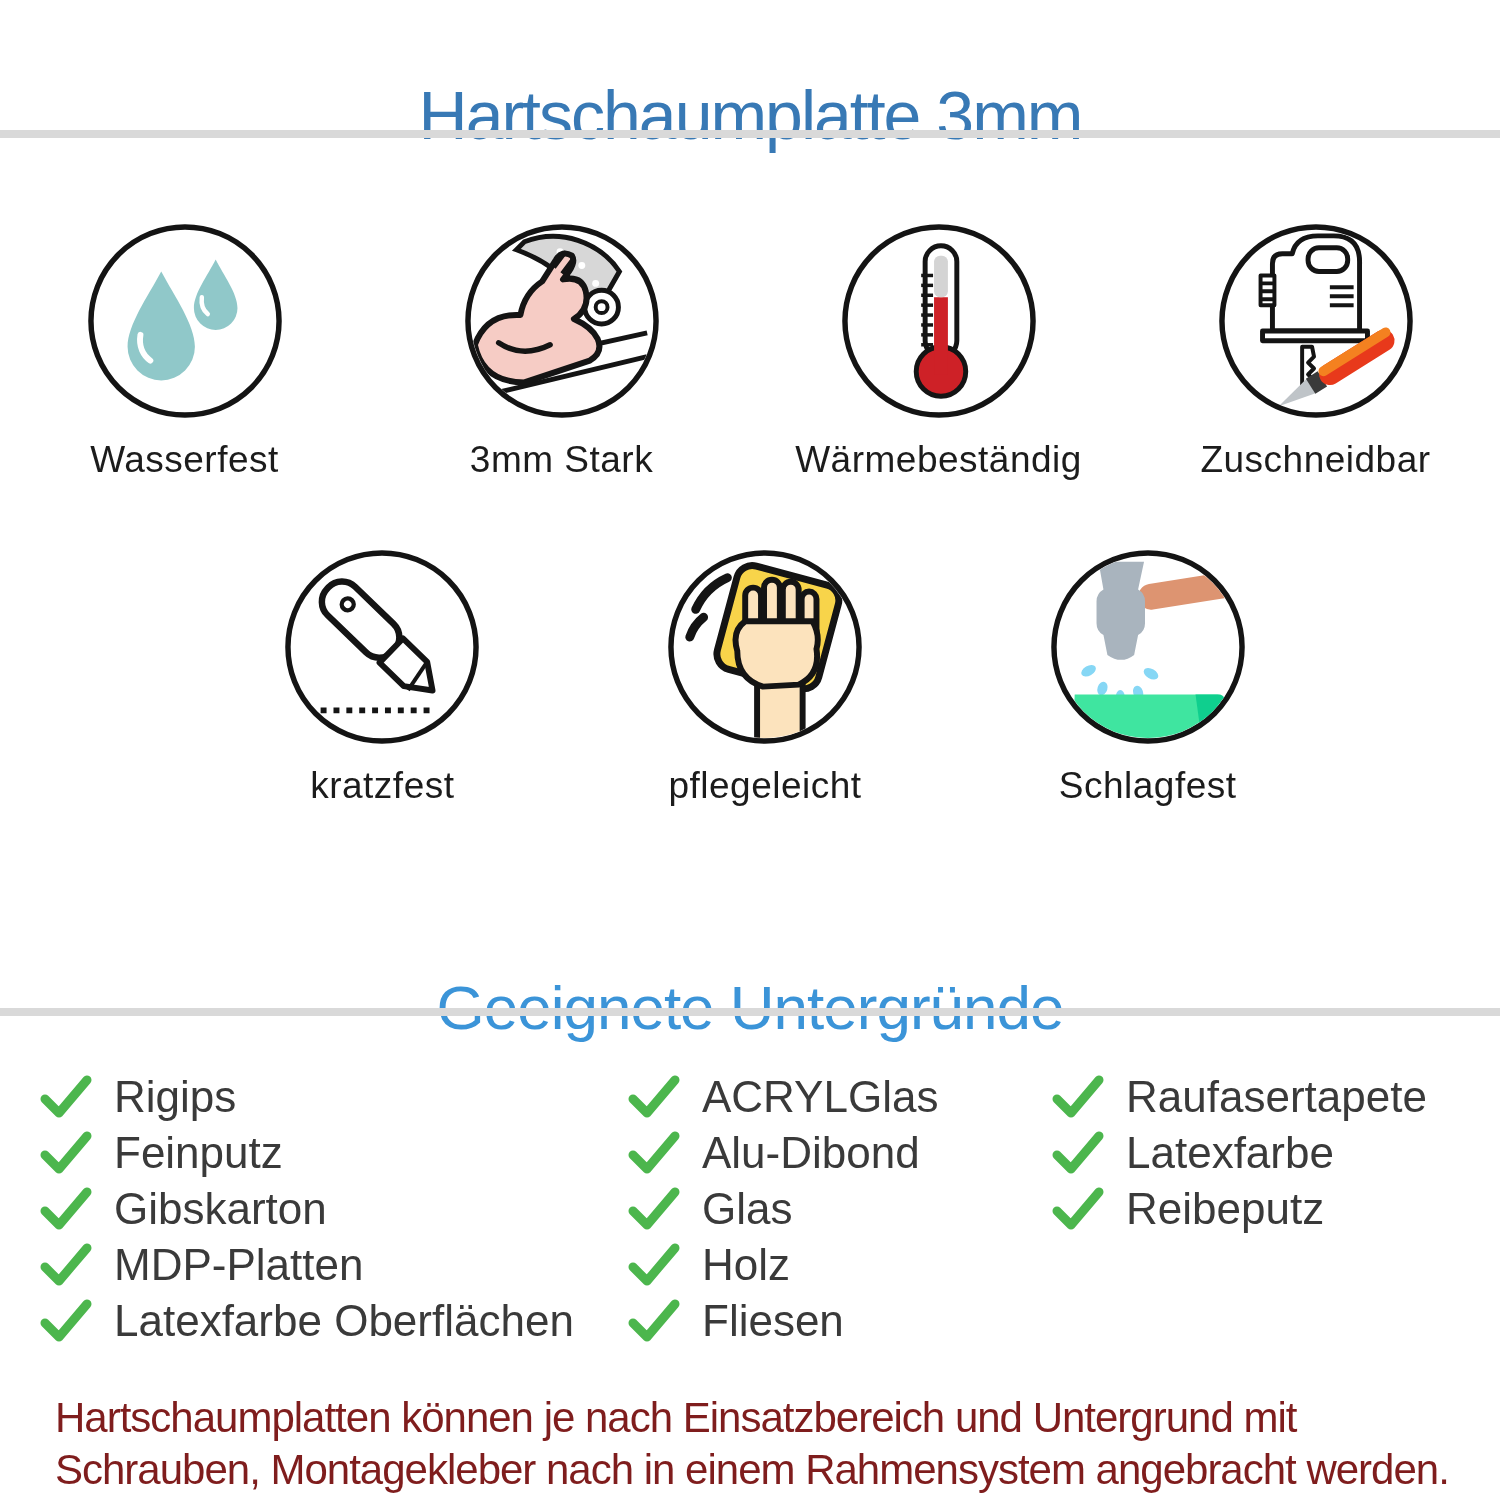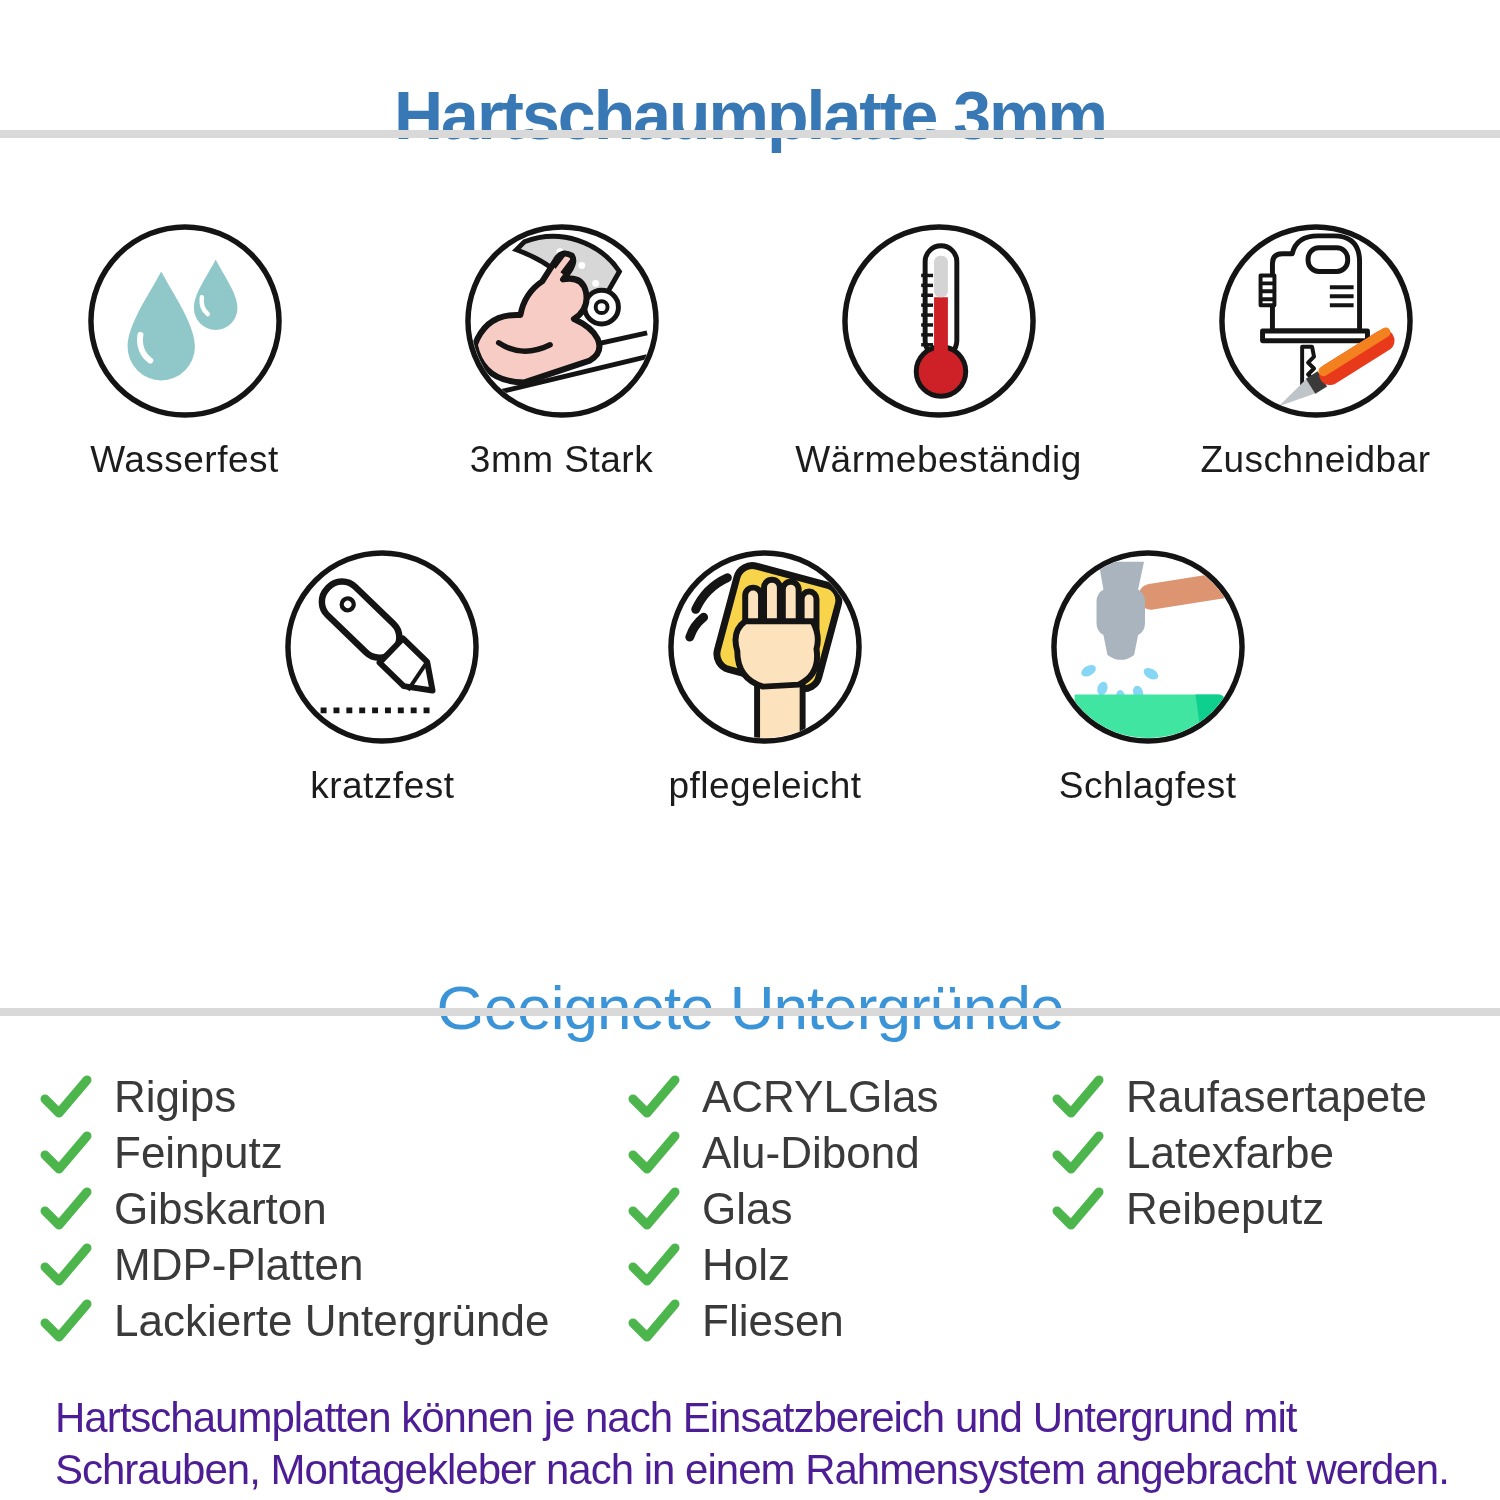--- a/index.html
+++ b/index.html
@@ -2,21 +2,21 @@
 <html><head>
 <meta charset="utf-8">
 <style>
   html,body{margin:0;padding:0;}
   body{
     width:1500px;height:1500px;background:#ffffff;position:relative;overflow:hidden;
     font-family:"Liberation Sans", sans-serif;
   }
   .page-title{
     position:absolute;top:34px;left:0;width:1500px;text-align:center;
-    font-size:68px;font-weight:700;letter-spacing:-2px;color:#3879B5;line-height:1.05;
+    font-size:68px;font-weight:400;letter-spacing:-2px;color:#3879B5;line-height:1.05;
   }
   .divider{position:absolute;left:0;width:1500px;height:8px;background:#D9D9D9;}
   #divider-1{top:130px;}
   #divider-2{top:1008px;}
 
   .features-row{position:absolute;display:flex;gap:8px;}
   #features-row-1{top:222px;left:0;width:1500px;}
   #features-row-1 .feature{flex:1 1 0;}
   #features-row-2{top:548px;left:195px;width:1140px;}
   #features-row-2 .feature{width:380px;text-align:right;}
@@ -34,21 +34,21 @@
   .check-col{position:absolute;display:flex;flex-direction:column;gap:10px;}
   #check-col-1{top:1074px;left:40px;}
   #check-col-2{top:1074px;left:628px;}
   #check-col-3{top:1074px;left:1052px;}
   .check-item{display:flex;align-items:flex-start;gap:22px;height:46px;}
   .check-item svg{width:52px;height:46px;flex:0 0 auto;}
   .check-item .check-label{font-size:44px;line-height:46px;color:#3A3A3A;white-space:nowrap;}
 
   .footer-note{
     position:absolute;left:55px;top:1392px;width:1420px;
-    font-size:42px;line-height:52px;letter-spacing:-1px;color:#4c1d95;
+    font-size:42px;line-height:52px;letter-spacing:-1px;color:#7f1d1d;
   }
 </style>
 </head>
 <body>
 
 <h1 class="page-title">Hartschaumplatte 3mm</h1>
 <div class="divider" id="divider-1"></div>
 
 <div class="features-row" id="features-row-1">
 
@@ -237,21 +237,21 @@
   <div class="check-item">
     <svg viewBox="0 0 52 46">
         <path d="M5 25 L19 39 L47 6" fill="none" stroke="#4CB64D" stroke-width="9" stroke-linecap="round" stroke-linejoin="round"></path>
       </svg>
     <span class="check-label">MDP-Platten</span>
   </div>
   <div class="check-item">
     <svg viewBox="0 0 52 46">
         <path d="M5 25 L19 39 L47 6" fill="none" stroke="#4CB64D" stroke-width="9" stroke-linecap="round" stroke-linejoin="round"></path>
       </svg>
-    <span class="check-label">Lackierte Untergründe</span>
+    <span class="check-label">Latexfarbe Oberflächen</span>
   </div>
 </div>
 
 <div class="check-col" id="check-col-2">
   <div class="check-item">
     <svg viewBox="0 0 52 46">
         <path d="M5 25 L19 39 L47 6" fill="none" stroke="#4CB64D" stroke-width="9" stroke-linecap="round" stroke-linejoin="round"></path>
       </svg>
     <span class="check-label">ACRYLGlas</span>
   </div>

